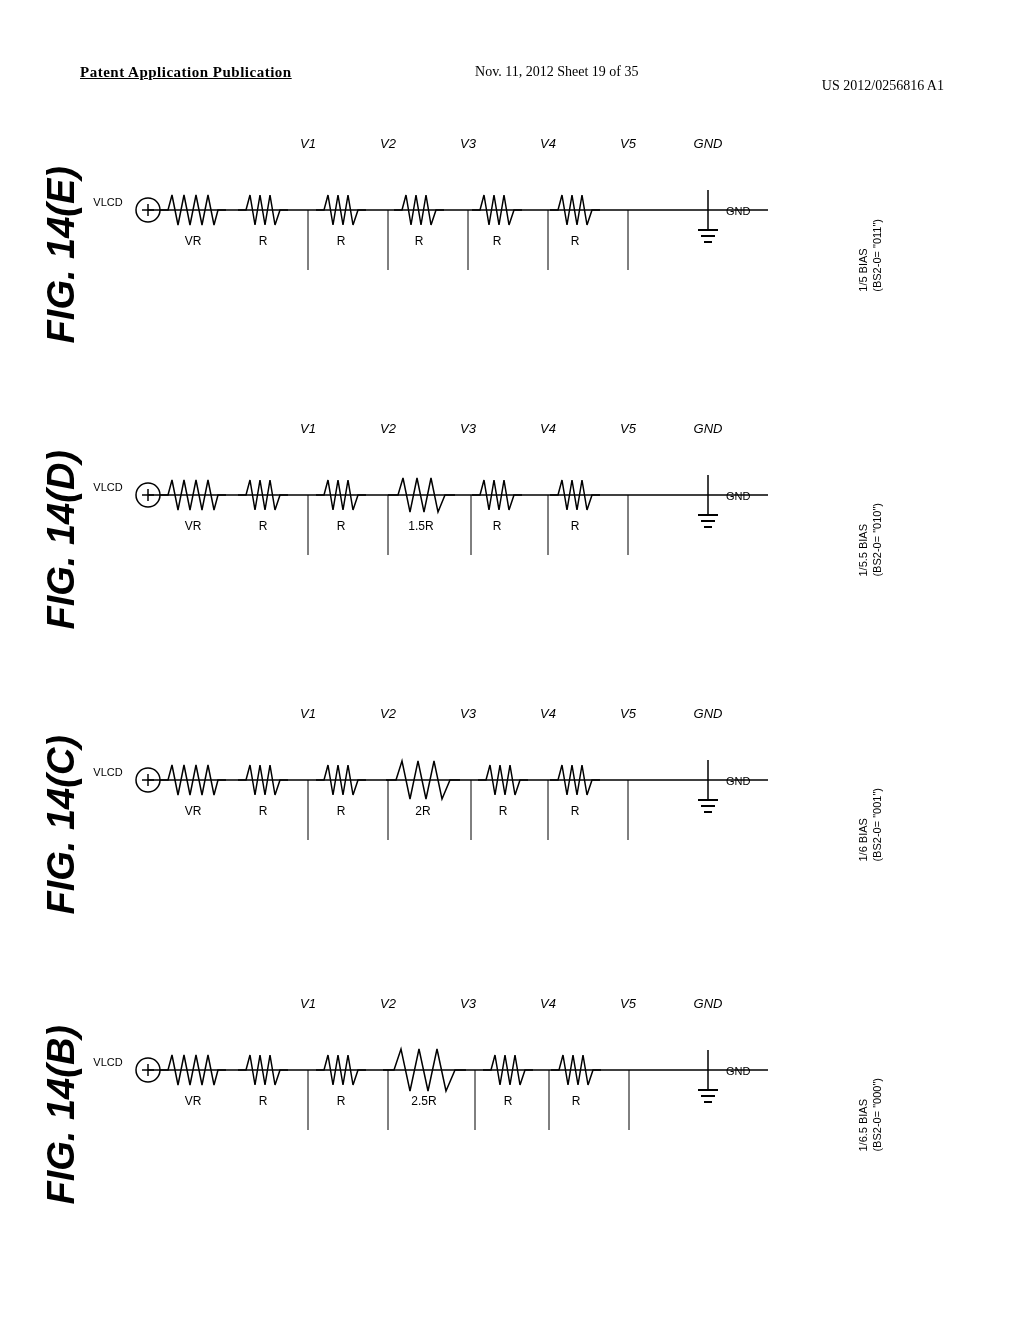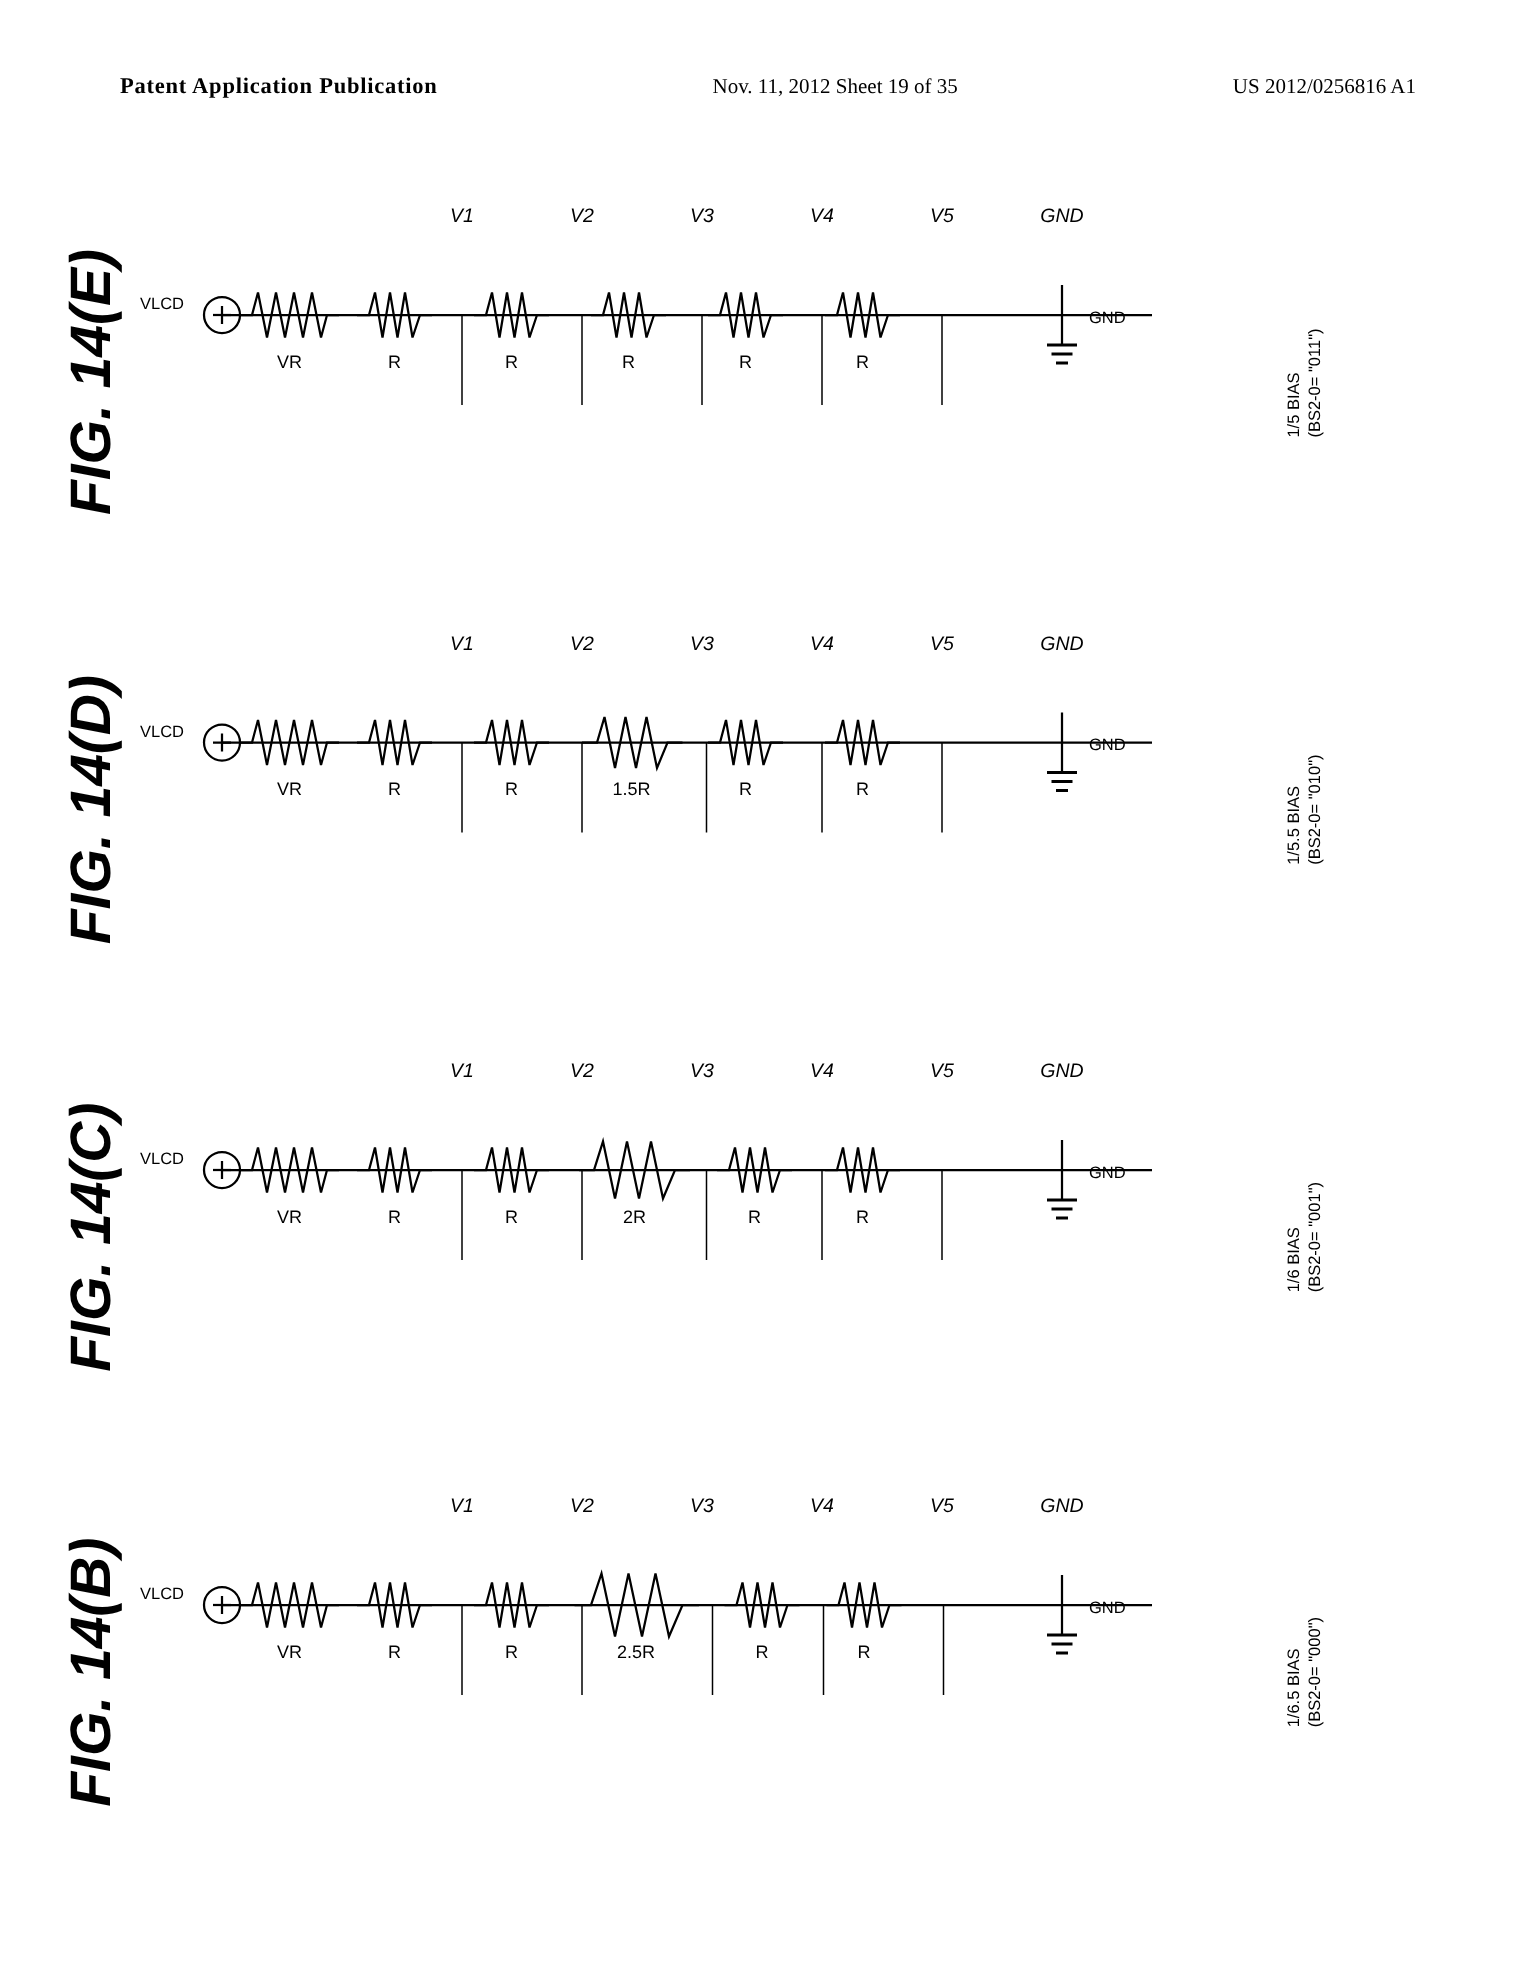--- a/index.html
+++ b/index.html
@@ -20,26 +20,28 @@
       right: 0;
       display: flex;
       justify-content: space-between;
       align-items: center;
       padding: 0 80px;
     }
     .header-left {
       font-weight: bold;
       font-size: 15px;
       letter-spacing: 0.5px;
+      text-decoration: underline;
     }
     .header-center {
       font-size: 14px;
     }
     .header-right {
       font-size: 14px;
+      margin-top: 28px;
     }
 
     
     .content {
       position: absolute;
       top: 120px;
       left: 0;
       right: 0;
       bottom: 0;
       padding: 10px 30px;

